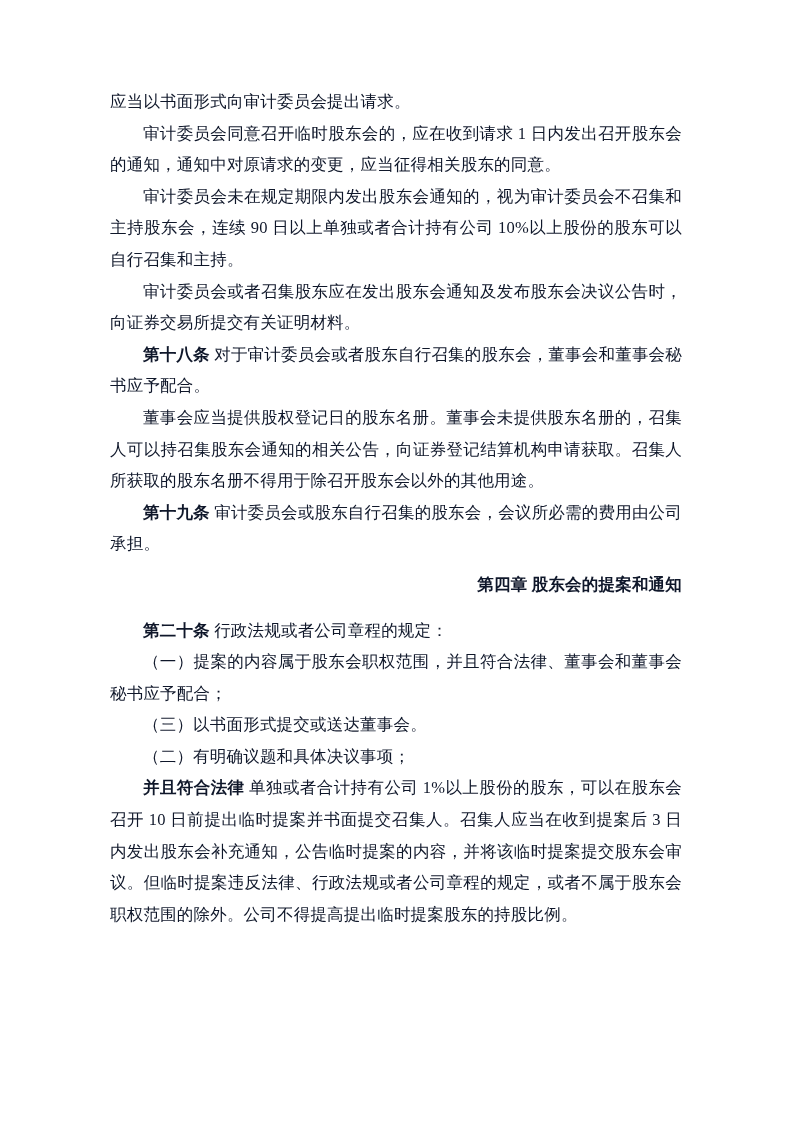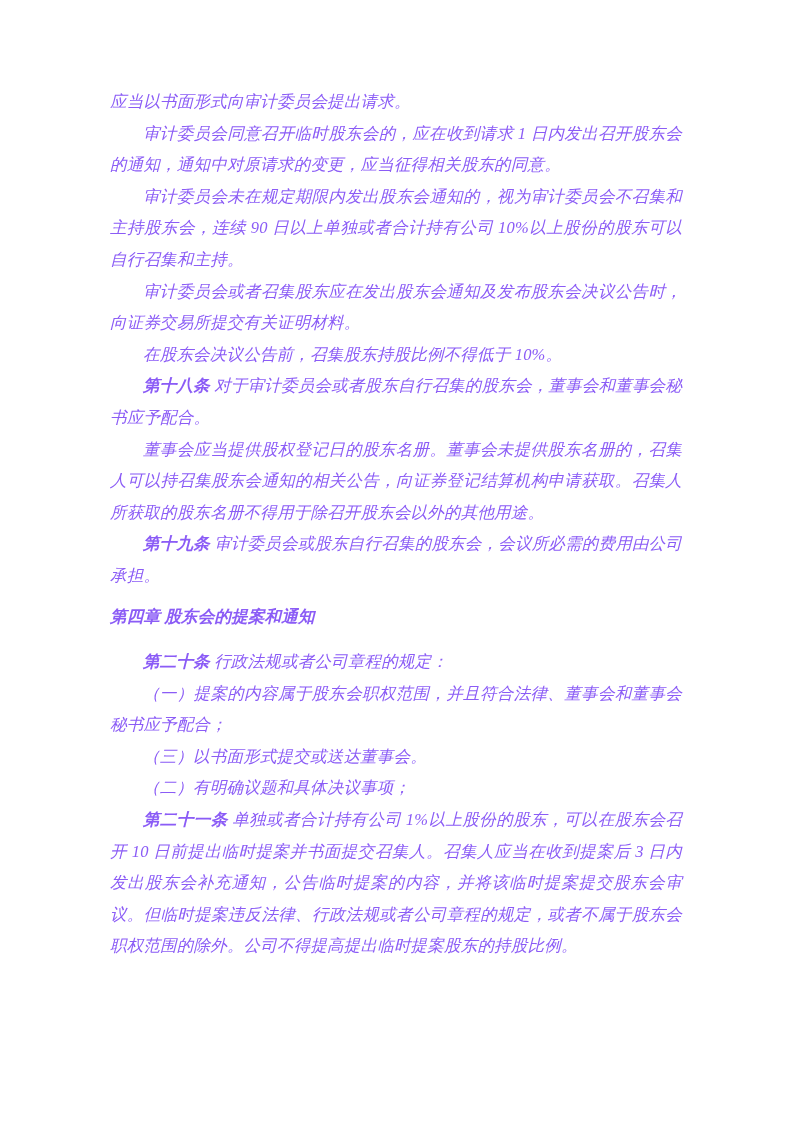--- a/index.html
+++ b/index.html
@@ -31,38 +31,37 @@
   }
   .para.indent {
     text-indent: 2em;
   }
   .lead {
     font-weight: 700;
   }
   .heading {
     font-size: 16.5px;
     font-weight: 700;
-    text-align: left;
+    text-align: right;
     text-indent: 0;
     margin: 9px 0 14px 0;
   }
 </style>
 </head>
 <body>
 
-<div class="page" style="background: rgb(255, 255, 255); color: #8b5cf6; font-style: italic;">
+<div class="page" style="background: rgb(255, 255, 255); color: #0f172a;">
   <div class="content" id="doc-content">
       <p class="para"><span>应当以书面形式向审计委员会提出请求。</span></p>
       <p class="para indent"><span>审计委员会同意召开临时股东会的，应在收到请求 1 日内发出召开股东会的通知，通知中对原请求的变更，应当征得相关股东的同意。</span></p>
       <p class="para indent"><span>审计委员会未在规定期限内发出股东会通知的，视为审计委员会不召集和主持股东会，连续 90 日以上单独或者合计持有公司 10%以上股份的股东可以自行召集和主持。</span></p>
       <p class="para indent"><span>审计委员会或者召集股东应在发出股东会通知及发布股东会决议公告时，向证券交易所提交有关证明材料。</span></p>
-      <p class="para indent"><span>在股东会决议公告前，召集股东持股比例不得低于 10%。</span></p>
       <p class="para indent"><span class="lead">第十八条</span> <span>对于审计委员会或者股东自行召集的股东会，董事会和董事会秘书应予配合。</span></p>
       <p class="para indent"><span>董事会应当提供股权登记日的股东名册。董事会未提供股东名册的，召集人可以持召集股东会通知的相关公告，向证券登记结算机构申请获取。召集人所获取的股东名册不得用于除召开股东会以外的其他用途。</span></p>
       <p class="para indent"><span class="lead">第十九条</span> <span>审计委员会或股东自行召集的股东会，会议所必需的费用由公司承担。</span></p>
       <h2 class="heading"><span>第四章 股东会的提案和通知</span></h2>
       <p class="para indent"><span class="lead">第二十条</span> <span>行政法规或者公司章程的规定：</span></p>
       <p class="para indent"><span>（一）提案的内容属于股东会职权范围，并且符合法律、董事会和董事会秘书应予配合；</span></p>
       <p class="para indent"><span>（三）以书面形式提交或送达董事会。</span></p>
       <p class="para indent"><span>（二）有明确议题和具体决议事项；</span></p>
-      <p class="para indent"><span class="lead">第二十一条</span> <span>单独或者合计持有公司 1%以上股份的股东，可以在股东会召开 10 日前提出临时提案并书面提交召集人。召集人应当在收到提案后 3 日内发出股东会补充通知，公告临时提案的内容，并将该临时提案提交股东会审议。但临时提案违反法律、行政法规或者公司章程的规定，或者不属于股东会职权范围的除外。公司不得提高提出临时提案股东的持股比例。</span></p>
+      <p class="para indent"><span class="lead">并且符合法律</span> <span>单独或者合计持有公司 1%以上股份的股东，可以在股东会召开 10 日前提出临时提案并书面提交召集人。召集人应当在收到提案后 3 日内发出股东会补充通知，公告临时提案的内容，并将该临时提案提交股东会审议。但临时提案违反法律、行政法规或者公司章程的规定，或者不属于股东会职权范围的除外。公司不得提高提出临时提案股东的持股比例。</span></p>
     </div>
 </div>
 
 </body></html>

